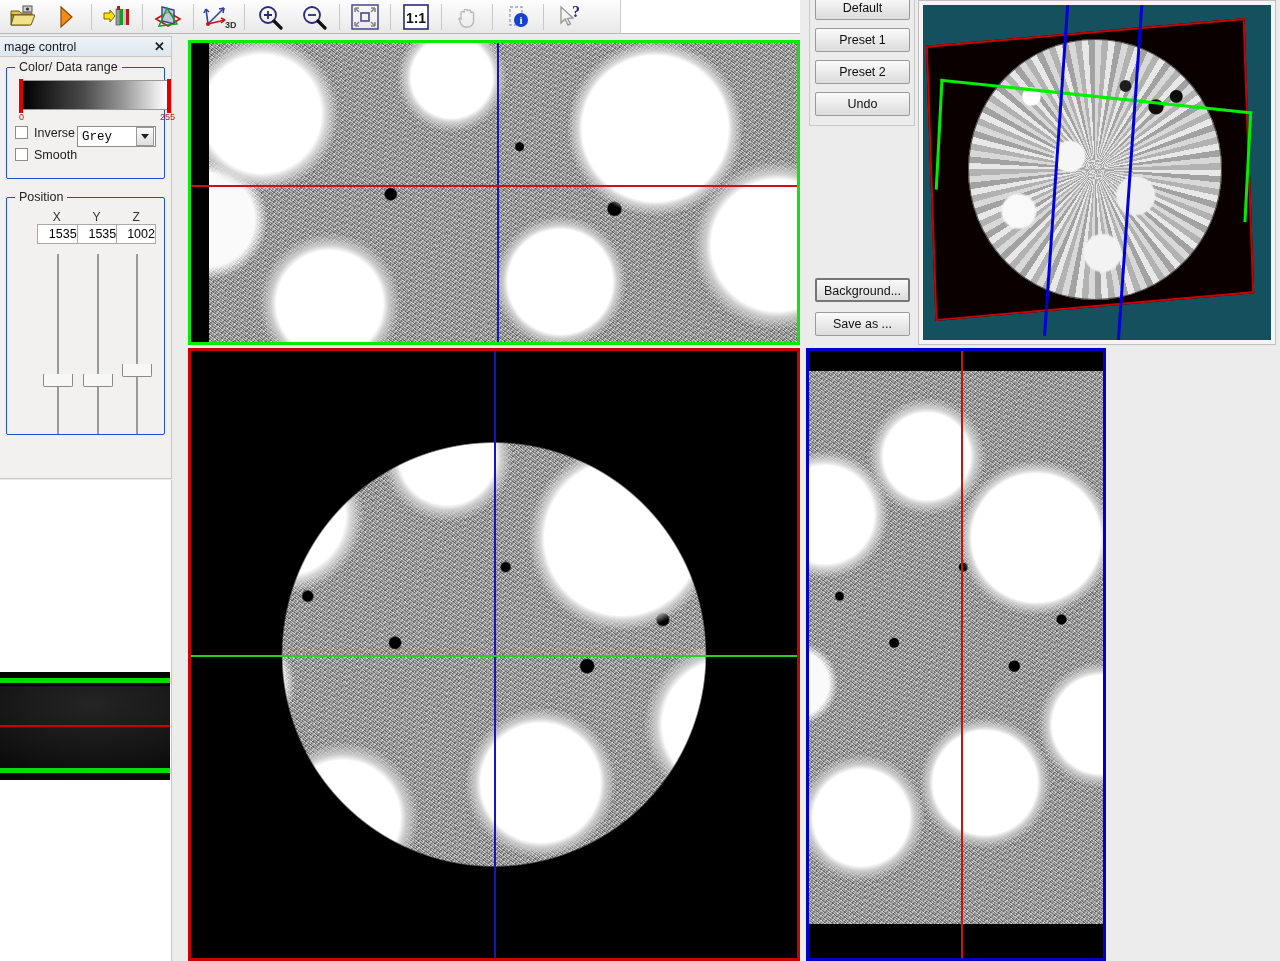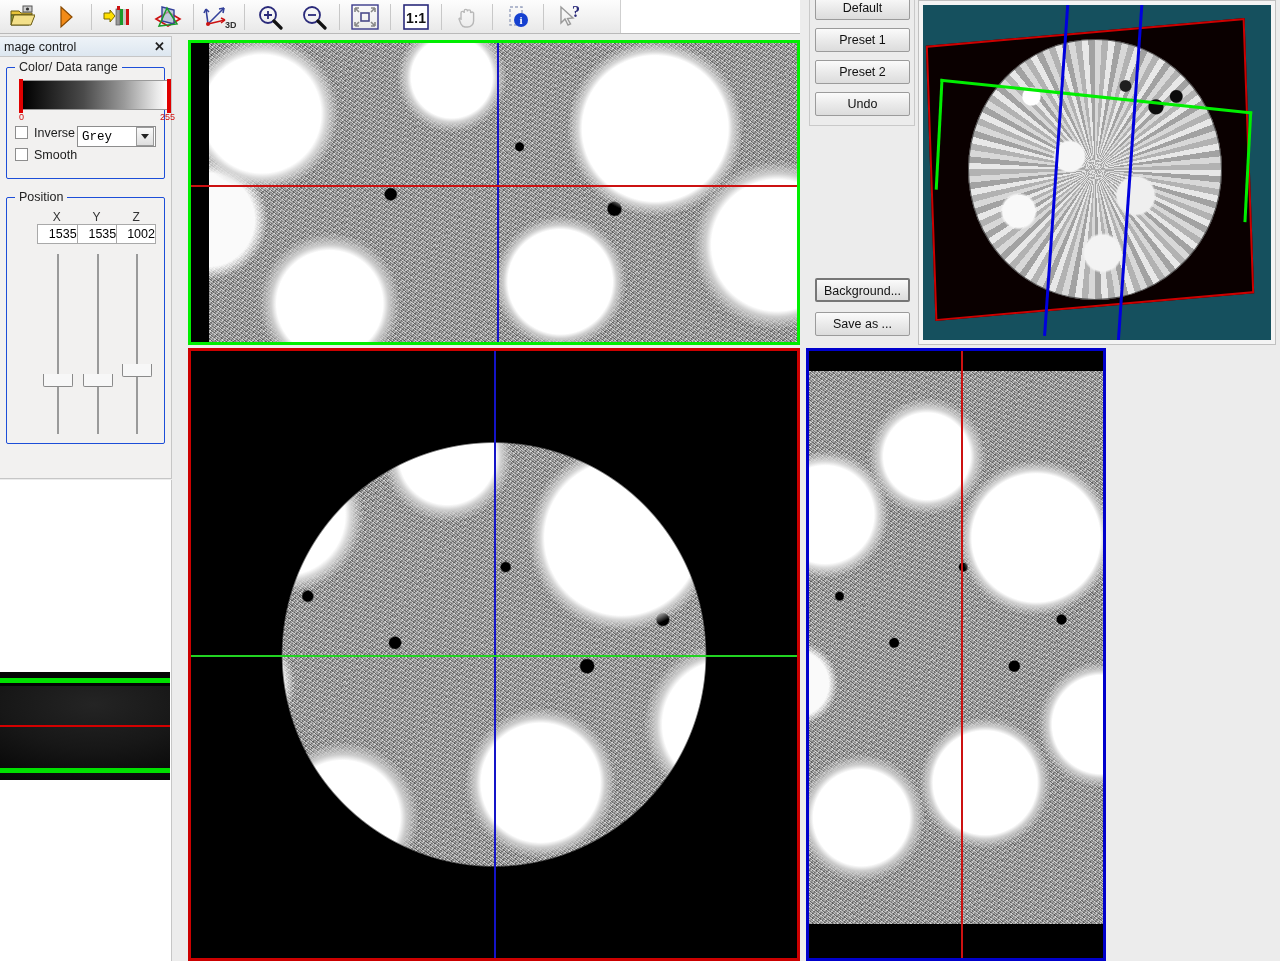--- a/index.html
+++ b/index.html
@@ -82,21 +82,21 @@
   }
   .select .arrowbox {
     width: 18px; height: 19px; margin: 1px;
     background: linear-gradient(#fafafa, #dedede);
     border: 1px solid #9a9a9a;
     display: flex; align-items: center; justify-content: center;
   }
   .caret { width: 0; height: 0; border-left: 4px solid transparent; border-right: 4px solid transparent; border-top: 5px solid #222; }
 
   
-  #posgroup { margin-top: 18px; padding-bottom: 9px; }
+  #posgroup { margin-top: 18px; padding-bottom: 0; }
   #axis-heads { display: flex; margin: 2px 0 0 22px; }
   #axis-heads div { width: 42px; text-align: center; font-size: 12px; color: #333; }
   #axis-vals { display: flex; margin-left: 22px; }
   .numfield {
     width: 42px; height: 20px; border: 1px solid #a9a9a9; background: #fff;
     font-size: 12.5px; color: #000; text-align: right; line-height: 19px;
     border-right: none; cursor: text;
   }
   .numfield:last-child { border-right: 1px solid #a9a9a9; }
   #sliders { display: flex; margin-left: 22px; margin-top: 10px; }

